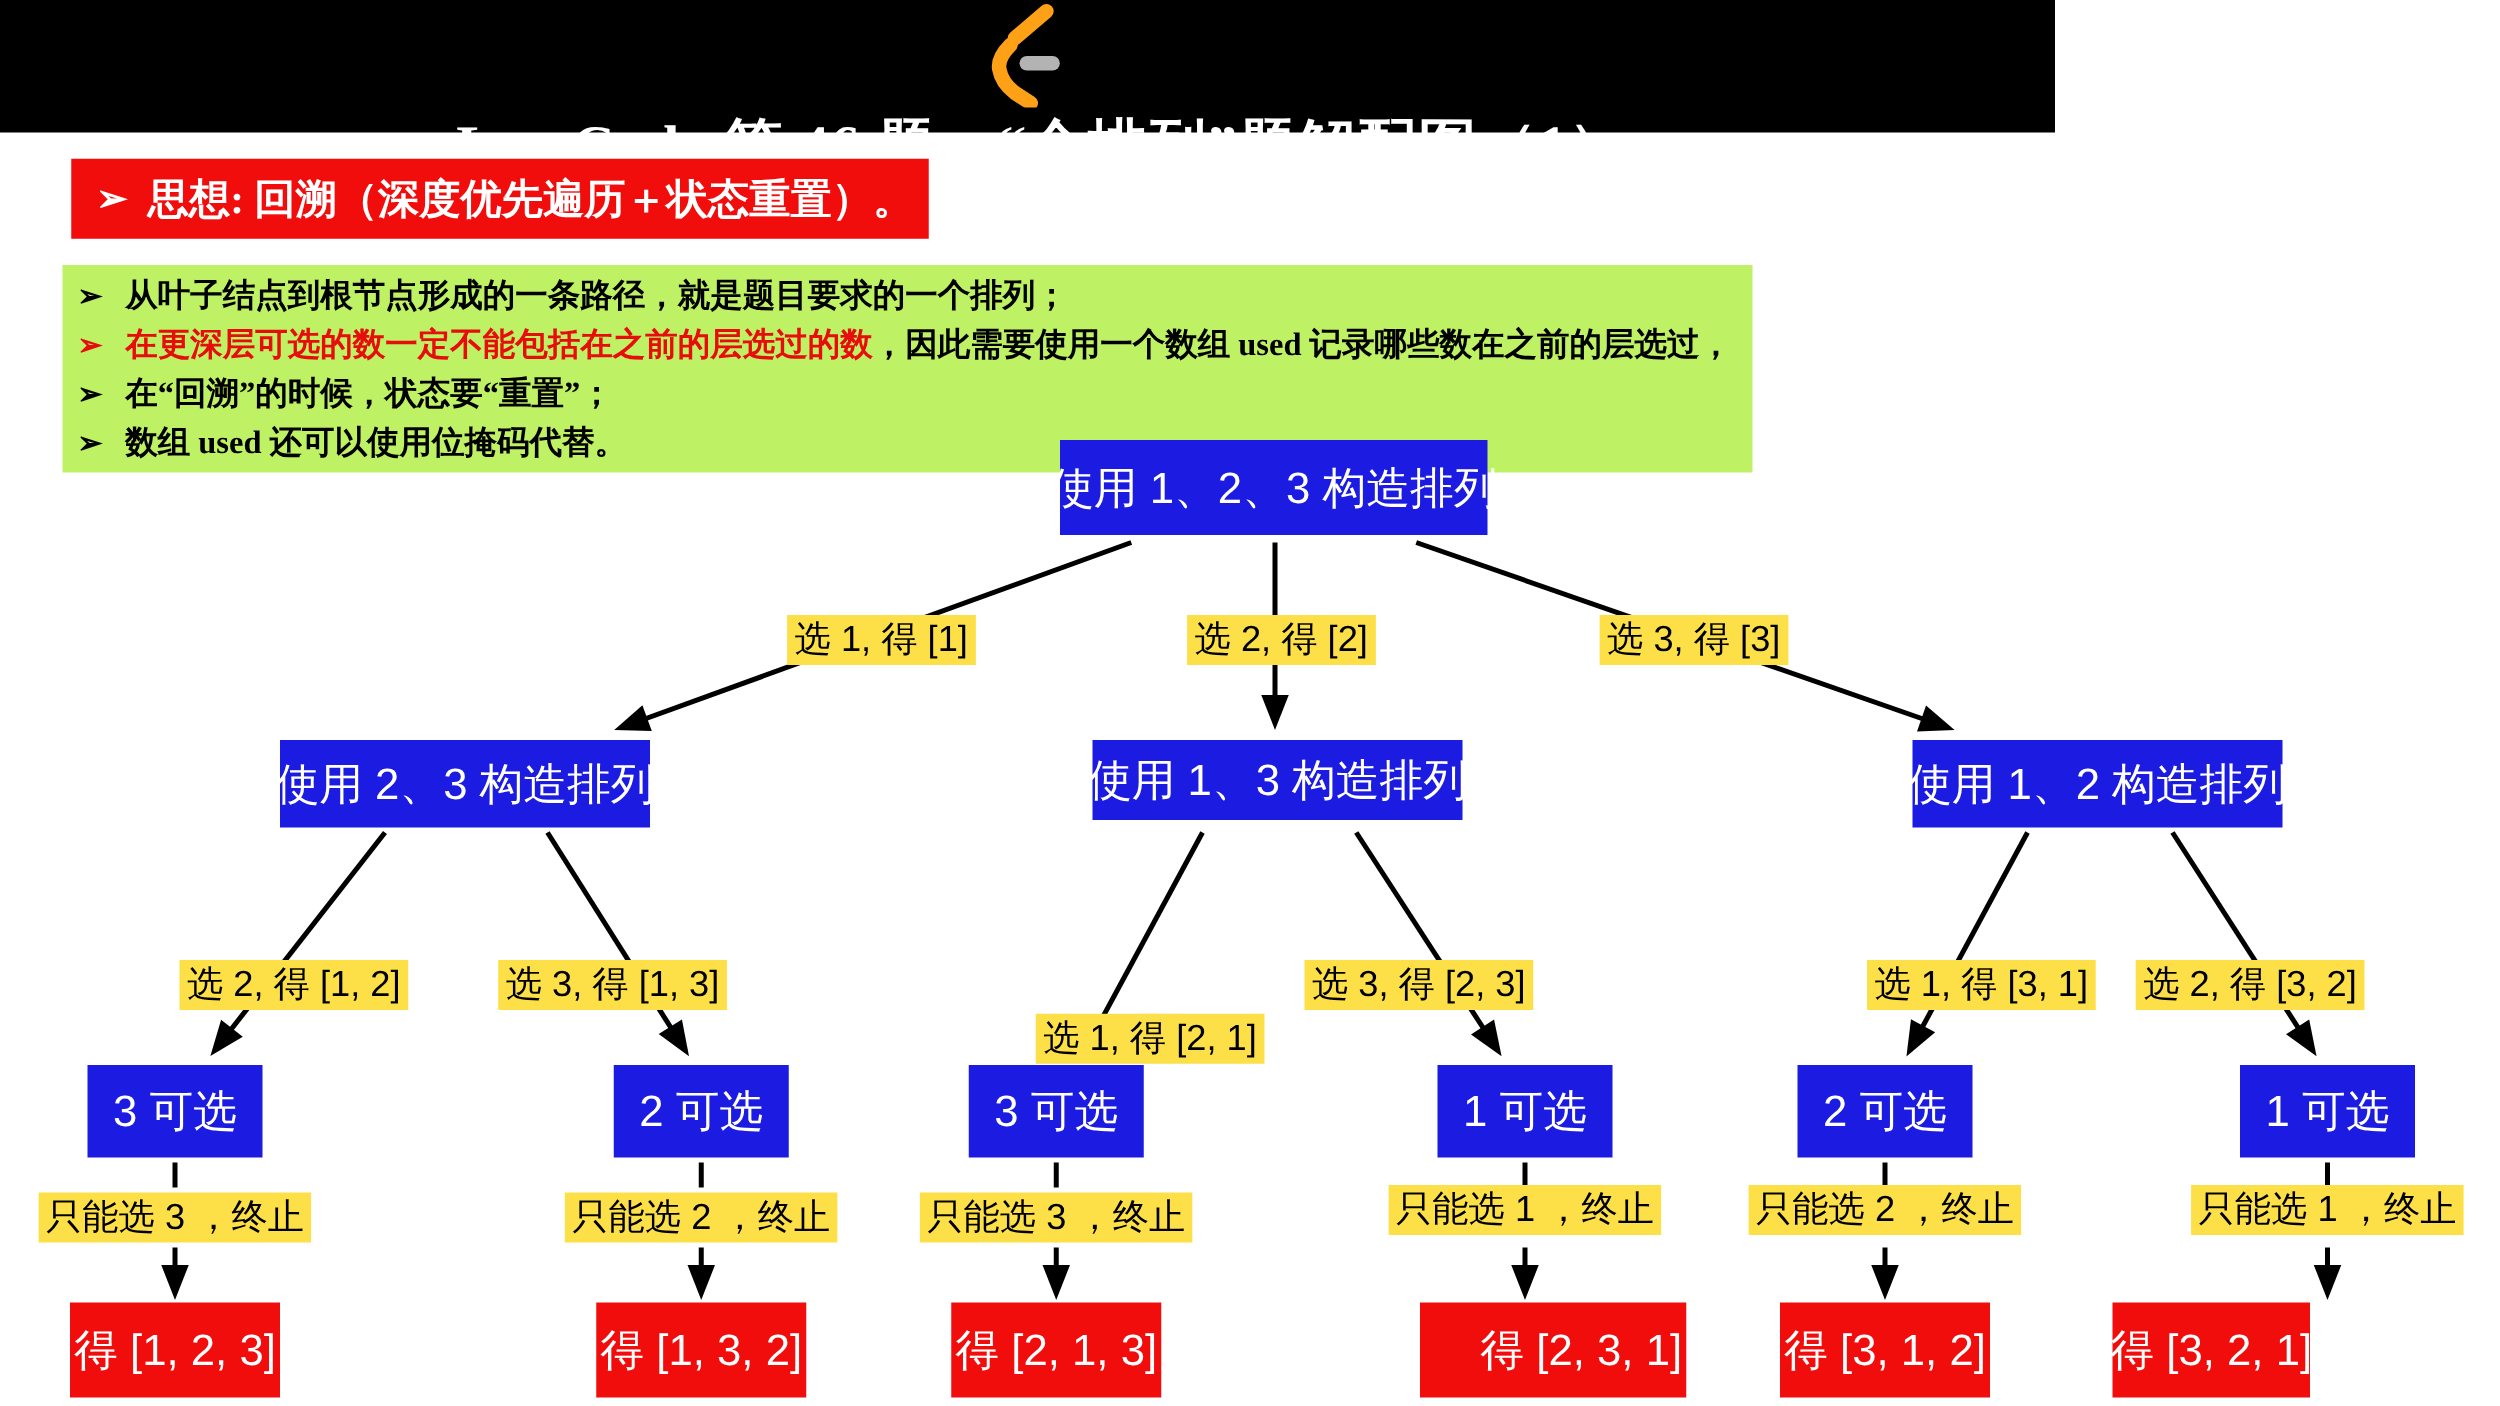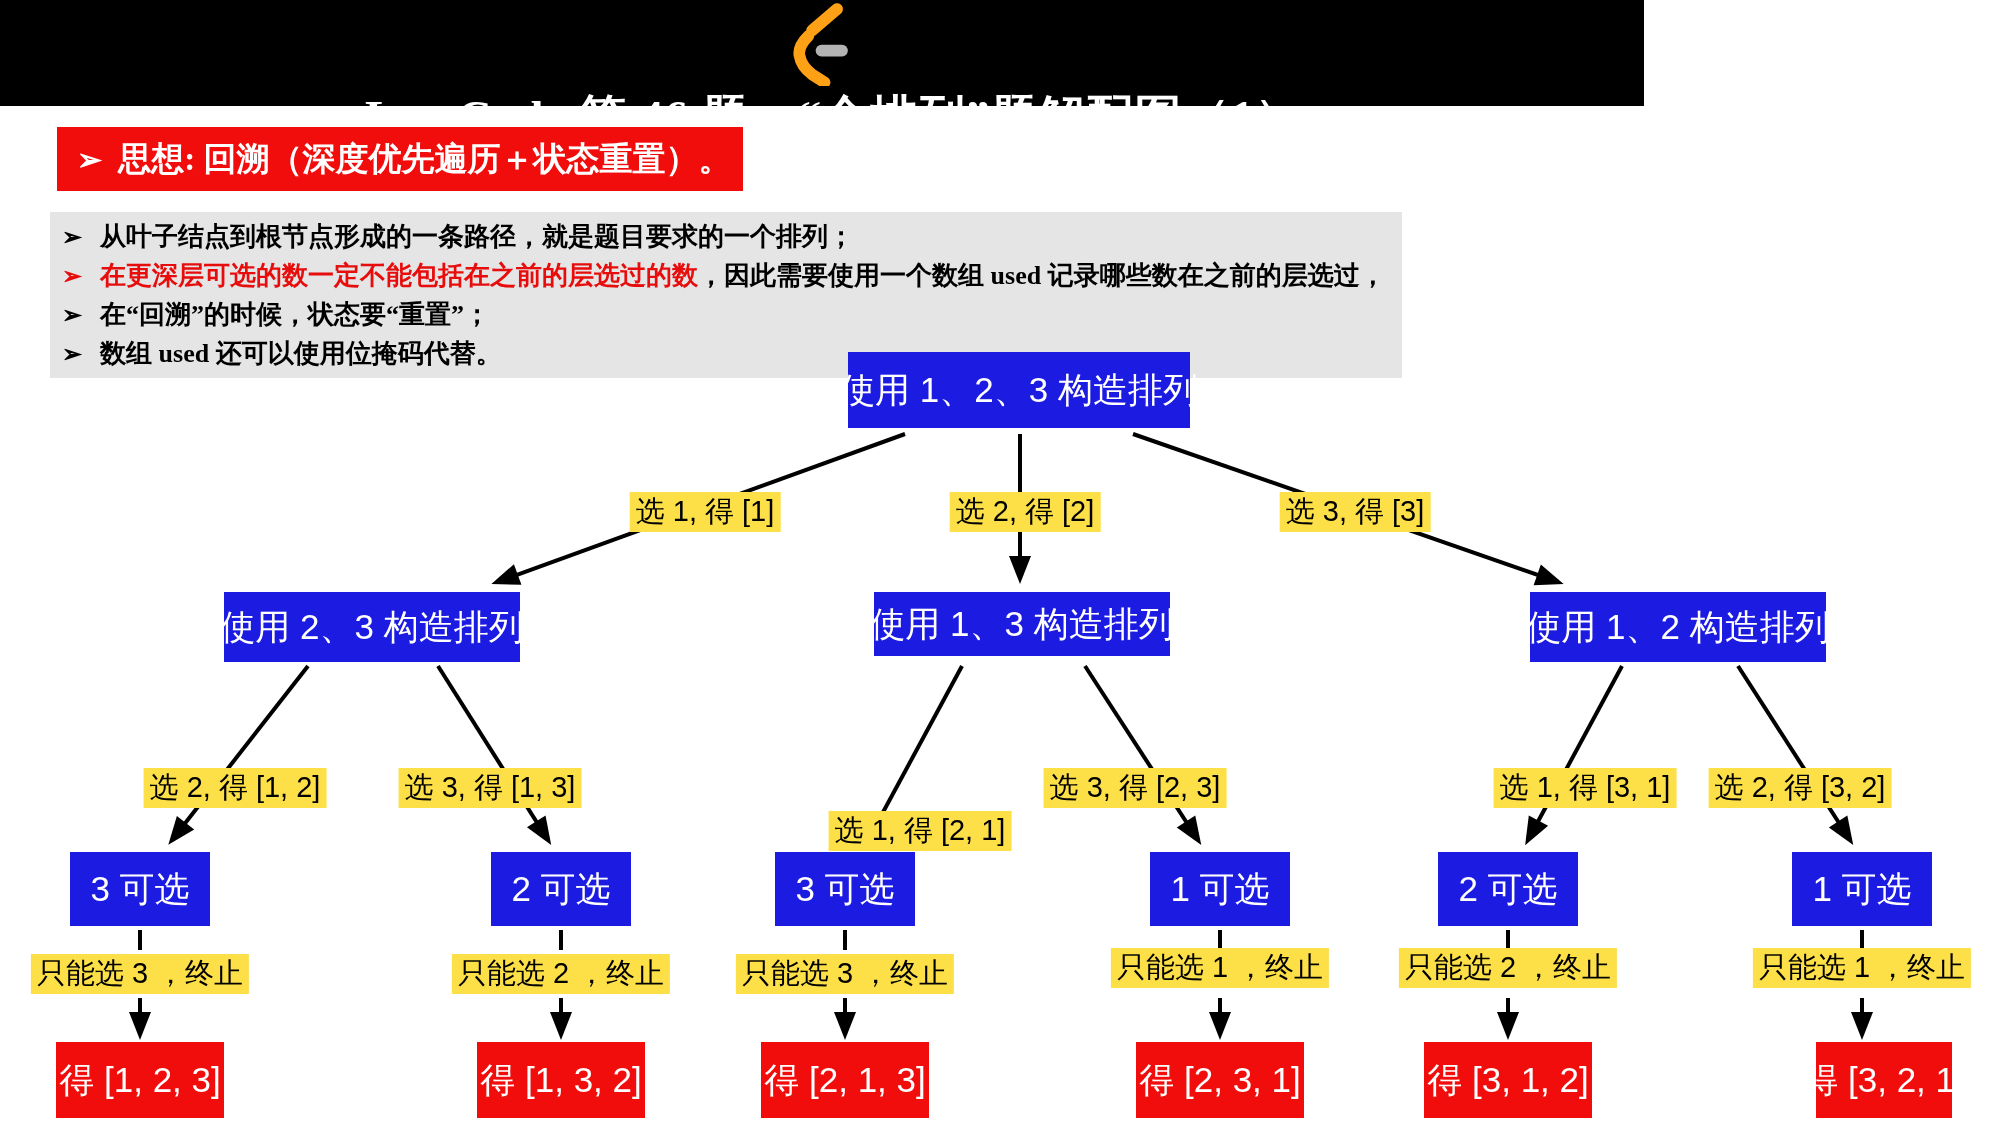--- a/index.html
+++ b/index.html
@@ -23,21 +23,21 @@
     position:absolute; left:57px; top:127px; width:686px; height:64px;
     background:#f20d0d; color:#ffffff; display:flex; align-items:center;
     padding-left:20px; box-sizing:border-box;
     font-family:"Liberation Serif", serif; font-weight:bold; font-size:33px;
     white-space:nowrap;
   }
   .banner .marker { margin-right:16px; font-size:30px; }
   
   .notes {
     position:absolute; left:50px; top:212px; width:1352px; height:166px;
-    background:#e5e5e5; box-sizing:border-box; padding:5px 0 0 12px;
+    background:#bef264; box-sizing:border-box; padding:5px 0 0 12px;
     font-family:"Liberation Serif", serif; font-weight:bold; font-size:26px;
     color:#000000;
   }
   .note-line { height:39px; line-height:39px; white-space:nowrap; }
   .note-line .marker { margin-right:18px; font-size:24px; }
   .note-red { color:#e80d0d; }
   
   .edges { position:absolute; left:0; top:0; width:2000px; height:1125px; }
   .node {
     position:absolute; background:#1b1be2; color:#ffffff;
@@ -146,17 +146,17 @@
   <div class="elabel" style="left:140px;  top:954px;">只能选 3 ，终止</div>
   <div class="elabel" style="left:561px;  top:954px;">只能选 2 ，终止</div>
   <div class="elabel" style="left:845px;  top:954px;">只能选 3 ，终止</div>
   <div class="elabel" style="left:1220px; top:948px;">只能选 1 ，终止</div>
   <div class="elabel" style="left:1508px; top:948px;">只能选 2 ，终止</div>
   <div class="elabel" style="left:1862px; top:948px;">只能选 1 ，终止</div>
 
   <div class="node leaf" style="left:56px;   top:1042px; width:168px; height:76px;">得 [1, 2, 3]</div>
   <div class="node leaf" style="left:477px;  top:1042px; width:168px; height:76px;">得 [1, 3, 2]</div>
   <div class="node leaf" style="left:761px;  top:1042px; width:168px; height:76px;">得 [2, 1, 3]</div>
-  <div class="node leaf" style="left:1136px; top:1042px; width:168px; height:76px;">得 [2, 3, 1]</div>
+  <div class="node leaf" style="left:1136px; top:1042px; width:168px; height:76px;padding-left:45px;">得 [2, 3, 1]</div>
   <div class="node leaf" style="left:1424px; top:1042px; width:168px; height:76px;">得 [3, 1, 2]</div>
-  <div class="node leaf" style="left:1816px; top:1042px; width:136px; height:76px;">得 [3, 2, 1]</div>
+  <div class="node leaf" style="left:1690px; top:1042px; width:158px; height:76px;">得 [3, 2, 1]</div>
 
 </div>
 
 </body></html>

